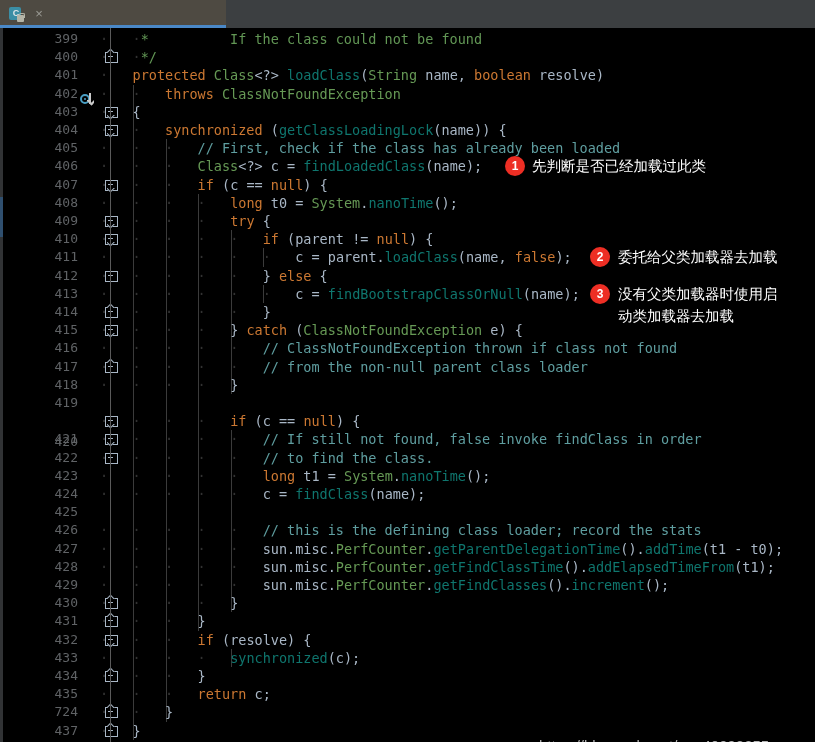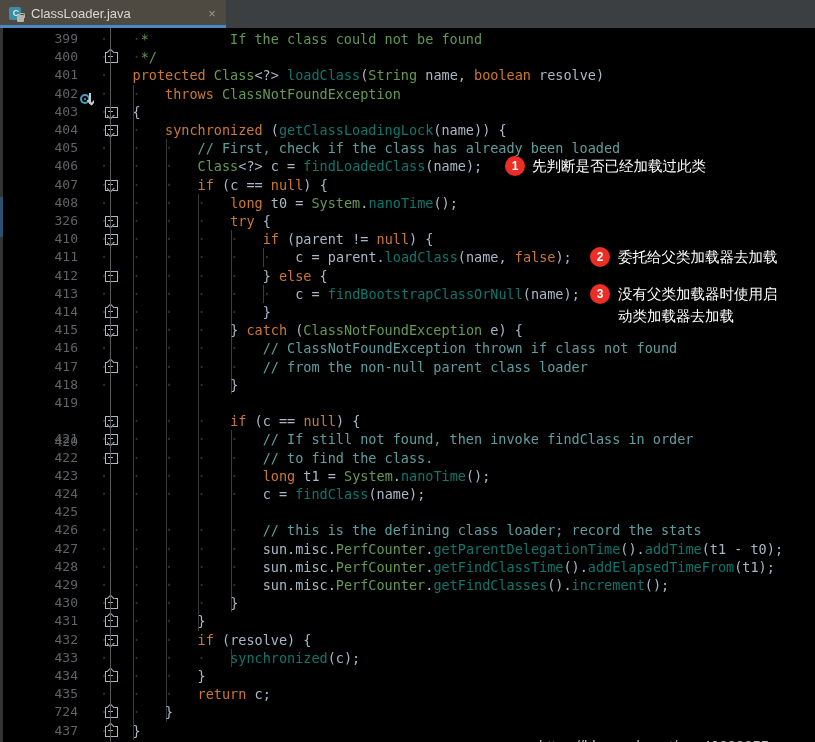--- a/index.html
+++ b/index.html
@@ -90,21 +90,20 @@
 
 <div class="app">
 
   <div class="tabbar">
     <div class="tab">
       <span class="tab-icon">
         <span class="sq"></span>
         <span class="cglyph">C</span>
         <span class="lock"></span>
       </span>
-      <span class="tab-title">ClassLoader.java</span>
       <span class="tab-close">×</span>
       <span class="tab-underline"></span>
     </div>
   </div>
 
   <div class="editor">
 
     <div class="gutter">
       <div class="gutter-sep"></div>
       <div class="gutter-mark"></div>
@@ -112,21 +111,21 @@
           <div class="ln" style="top: 2px; margin-left: 36px;">399</div>
           <div class="ln" style="top: 20.2px;">400</div>
           <div class="ln" style="top: 38.4px;">401</div>
           <div class="ln" style="top: 56.6px;">402</div>
           <div class="ln" style="top: 74.8px;">403</div>
           <div class="ln" style="top: 93px;">404</div>
           <div class="ln" style="top: 111.2px;">405</div>
           <div class="ln" style="top: 129.4px;">406</div>
           <div class="ln" style="top: 147.6px;">407</div>
           <div class="ln" style="top: 165.8px;">408</div>
-          <div class="ln" style="top: 184px;">326</div>
+          <div class="ln" style="top: 184px;">409</div>
           <div class="ln" style="top: 202.2px;">410</div>
           <div class="ln" style="top: 220.4px;">411</div>
           <div class="ln" style="top: 238.6px;">412</div>
           <div class="ln" style="top: 256.8px;">413</div>
           <div class="ln" style="top: 275px;">414</div>
           <div class="ln" style="top: 293.2px;">415</div>
           <div class="ln" style="top: 311.4px;">416</div>
           <div class="ln" style="top: 329.6px;">417</div>
           <div class="ln" style="top: 347.8px;">418</div>
           <div class="ln" style="top: 366px;">419</div>
@@ -261,21 +260,21 @@
           <div class="line" style="top: 220.4px;"><span class="ws">·</span>   <span class="ws">·</span>   <span class="ws">·</span>   <span class="ws">·</span>   <span class="ws">·</span>   <span class="ws">·</span>   <span class="pln">c</span> <span class="pln">=</span> <span class="pln">parent</span><span class="pln">.</span><span class="mth">loadClass</span><span class="pln">(</span><span class="pln">name</span><span class="pln">,</span> <span class="kw">false</span><span class="pln">)</span><span class="pln">;</span></div>
           <div class="line" style="top: 238.6px;"><span class="ws">·</span>   <span class="ws">·</span>   <span class="ws">·</span>   <span class="ws">·</span>   <span class="ws">·</span>   <span class="pln">}</span> <span class="kw">else</span> <span class="pln">{</span></div>
           <div class="line" style="top: 256.8px;"><span class="ws">·</span>   <span class="ws">·</span>   <span class="ws">·</span>   <span class="ws">·</span>   <span class="ws">·</span>   <span class="ws">·</span>   <span class="pln">c</span> <span class="pln">=</span> <span class="mth">findBootstrapClassOrNull</span><span class="pln">(</span><span class="pln">name</span><span class="pln">)</span><span class="pln">;</span></div>
           <div class="line" style="top: 275px;"><span class="ws">·</span>   <span class="ws">·</span>   <span class="ws">·</span>   <span class="ws">·</span>   <span class="ws">·</span>   <span class="pln">}</span></div>
           <div class="line" style="top: 293.2px;"><span class="ws">·</span>   <span class="ws">·</span>   <span class="ws">·</span>   <span class="ws">·</span>   <span class="pln">}</span> <span class="kw">catch</span> <span class="pln">(</span><span class="ty">ClassNotFoundException</span> <span class="pln">e</span><span class="pln">)</span> <span class="pln">{</span></div>
           <div class="line" style="top: 311.4px;"><span class="ws">·</span>   <span class="ws">·</span>   <span class="ws">·</span>   <span class="ws">·</span>   <span class="ws">·</span>   <span class="lcmt">// ClassNotFoundException thrown if class not found</span></div>
           <div class="line" style="top: 329.6px;"><span class="ws">·</span>   <span class="ws">·</span>   <span class="ws">·</span>   <span class="ws">·</span>   <span class="ws">·</span>   <span class="lcmt">// from the non-null parent class loader</span></div>
           <div class="line" style="top: 347.8px;"><span class="ws">·</span>   <span class="ws">·</span>   <span class="ws">·</span>   <span class="ws">·</span>   <span class="pln">}</span></div>
           <div class="line" style="top: 366px;"></div>
           <div class="line" style="top: 384.2px;"><span class="ws">·</span>   <span class="ws">·</span>   <span class="ws">·</span>   <span class="ws">·</span>   <span class="kw">if</span> <span class="pln">(</span><span class="pln">c</span> <span class="pln">=</span><span class="pln">=</span> <span class="kw">null</span><span class="pln">)</span> <span class="pln">{</span></div>
-          <div class="line" style="top: 402.4px;"><span class="ws">·</span>   <span class="ws">·</span>   <span class="ws">·</span>   <span class="ws">·</span>   <span class="ws">·</span>   <span class="lcmt">// If still not found, then invoke findClass in order</span></div>
+          <div class="line" style="top: 402.4px;"><span class="ws">·</span>   <span class="ws">·</span>   <span class="ws">·</span>   <span class="ws">·</span>   <span class="ws">·</span>   <span class="lcmt">// If still not found, false invoke findClass in order</span></div>
           <div class="line" style="top: 420.6px;"><span class="ws">·</span>   <span class="ws">·</span>   <span class="ws">·</span>   <span class="ws">·</span>   <span class="ws">·</span>   <span class="lcmt">// to find the class.</span></div>
           <div class="line" style="top: 438.8px;"><span class="ws">·</span>   <span class="ws">·</span>   <span class="ws">·</span>   <span class="ws">·</span>   <span class="ws">·</span>   <span class="kw">long</span> <span class="pln">t1</span> <span class="pln">=</span> <span class="ty">System</span><span class="pln">.</span><span class="mth">nanoTime</span><span class="pln">(</span><span class="pln">)</span><span class="pln">;</span></div>
           <div class="line" style="top: 457px;"><span class="ws">·</span>   <span class="ws">·</span>   <span class="ws">·</span>   <span class="ws">·</span>   <span class="ws">·</span>   <span class="pln">c</span> <span class="pln">=</span> <span class="mth">findClass</span><span class="pln">(</span><span class="pln">name</span><span class="pln">)</span><span class="pln">;</span></div>
           <div class="line" style="top: 475.2px;"></div>
           <div class="line" style="top: 493.4px;"><span class="ws">·</span>   <span class="ws">·</span>   <span class="ws">·</span>   <span class="ws">·</span>   <span class="ws">·</span>   <span class="lcmt">// this is the defining class loader; record the stats</span></div>
           <div class="line" style="top: 511.6px;"><span class="ws">·</span>   <span class="ws">·</span>   <span class="ws">·</span>   <span class="ws">·</span>   <span class="ws">·</span>   <span class="pln">sun</span><span class="pln">.</span><span class="pln">misc</span><span class="pln">.</span><span class="ty">PerfCounter</span><span class="pln">.</span><span class="mth">getParentDelegationTime</span><span class="pln">(</span><span class="pln">)</span><span class="pln">.</span><span class="mth">addTime</span><span class="pln">(</span><span class="pln">t1</span> <span class="pln">-</span> <span class="pln">t0</span><span class="pln">)</span><span class="pln">;</span></div>
           <div class="line" style="top: 529.8px;"><span class="ws">·</span>   <span class="ws">·</span>   <span class="ws">·</span>   <span class="ws">·</span>   <span class="ws">·</span>   <span class="pln">sun</span><span class="pln">.</span><span class="pln">misc</span><span class="pln">.</span><span class="ty">PerfCounter</span><span class="pln">.</span><span class="mth">getFindClassTime</span><span class="pln">(</span><span class="pln">)</span><span class="pln">.</span><span class="mth">addElapsedTimeFrom</span><span class="pln">(</span><span class="pln">t1</span><span class="pln">)</span><span class="pln">;</span></div>
           <div class="line" style="top: 548px;"><span class="ws">·</span>   <span class="ws">·</span>   <span class="ws">·</span>   <span class="ws">·</span>   <span class="ws">·</span>   <span class="pln">sun</span><span class="pln">.</span><span class="pln">misc</span><span class="pln">.</span><span class="ty">PerfCounter</span><span class="pln">.</span><span class="mth">getFindClasses</span><span class="pln">(</span><span class="pln">)</span><span class="pln">.</span><span class="mth">increment</span><span class="pln">(</span><span class="pln">)</span><span class="pln">;</span></div>
           <div class="line" style="top: 566.2px;"><span class="ws">·</span>   <span class="ws">·</span>   <span class="ws">·</span>   <span class="ws">·</span>   <span class="pln">}</span></div>
           <div class="line" style="top: 584.4px;"><span class="ws">·</span>   <span class="ws">·</span>   <span class="ws">·</span>   <span class="pln">}</span></div>

